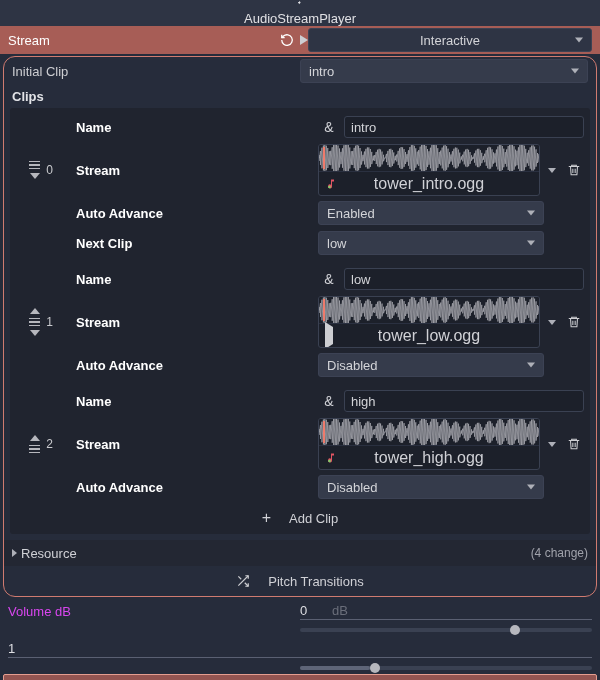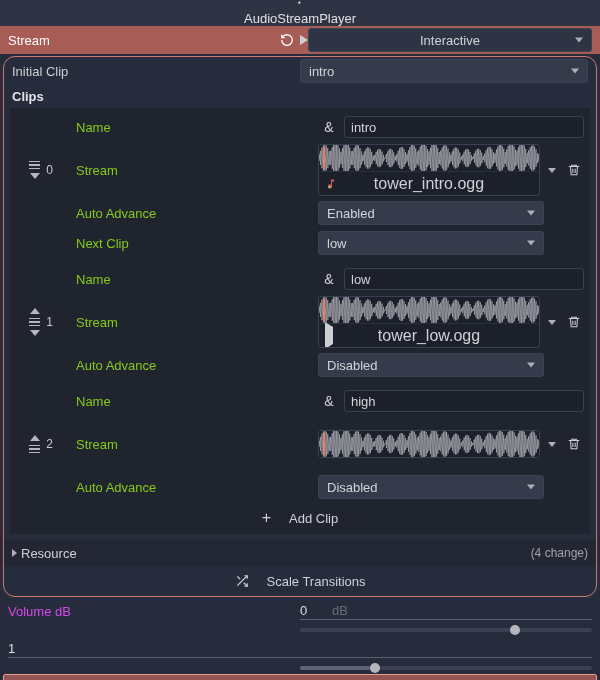--- a/index.html
+++ b/index.html
@@ -92,21 +92,21 @@
     padding: 4px 0 0 0;
   }
 
   .clip-row {
     display: flex;
     align-items: center;
     min-height: 30px;
     padding-right: 6px;
   }
   .clip-gutter { flex: 0 0 62px; display:flex; align-items:center; justify-content:center; gap:6px; }
-  .clip-lab { flex: 0 0 246px; display:flex; align-items:center; padding-left: 4px; color:#84cc16;}
+  .clip-lab { flex: 0 0 246px; display:flex; align-items:center; padding-left: 4px; color:#ffffff;font-weight:bold;}
   .clip-val { flex: 1; display:flex; align-items:center; gap:4px; }
 
   .gutter-stack { display:flex; flex-direction:column; gap:4px; align-items:center; }
   .up-caret {
     width:0;height:0;border-left:5px solid transparent;border-right:5px solid transparent;border-bottom:6px solid #b6b7bd;
   }
   .down-caret {
     width:0;height:0;border-left:5px solid transparent;border-right:5px solid transparent;border-top:6px solid #b6b7bd;
   }
   .hamb { display:flex; flex-direction:column; gap:2px; }
@@ -416,20 +416,29 @@
     </div>
     <div class="clip-lab">Stream</div>
     <div class="clip-val">
       <div class="stream-box">
         <div class="wave">
               <svg viewBox="0 0 300 26" preserveAspectRatio="none">
                 <path d="M0 13 L0 10 L0 16 L2 6.012751095996962 L2 19.98724890400304 L4 2.6669652899067273 L4 23.333034710093273 L6 0.4931845399472934 L6 25.506815460052707 L8 -0.18061743078849446 L8 26.180617430788494 L10 0.7145156765455951 L10 25.285484323454405 L12 2.9770772862951382 L12 23.02292271370486 L14 6.170639639947248 L14 19.829360360052753 L16 5.800047465009012 L16 20.199952534990988 L18 2.189537814848368 L18 23.810462185151632 L20 -0.46124839875725243 L20 26.461248398757252 L22 -1.7191644450568795 L22 27.71916444505688 L24 -1.3883985005367627 L24 27.388398500536763 L26 0.4557463352704545 L26 25.544253664729546 L28 3.4801412949803137 L28 22.519858705019686 L30 6.84922805023798 L30 19.15077194976202 L32 3.215984664470813 L32 22.784015335529187 L34 0.2779815895951181 L34 25.722018410404882 L36 -1.444930083379223 L36 27.444930083379223 L38 -1.638779049460144 L38 27.638779049460144 L40 -0.2502116174531519 L40 26.250211617453154 L42 2.5040135627220863 L42 23.495986437277914 L44 6.174426743994188 L44 19.82557325600581 L46 5.96158574448525 L46 20.038414255514752 L48 2.828020244095484 L48 23.171979755904516 L50 0.666646536385322 L50 25.333353463614678 L52 -0.10263562581803143 L52 26.10263562581803 L54 0.7006818945071736 L54 25.299318105492826 L56 2.9858140726057876 L56 23.014185927394212 L58 6.405914810027656 L58 19.594085189972343 L60 9.812586288525475 L60 16.187413711474527 L62 6.487641322925345 L62 19.512358677074655 L64 3.8434178665503786 L64 22.15658213344962 L66 2.3902182316662035 L66 23.609781768333796 L68 2.4299615803308683 L68 23.57003841966913 L70 4.003150044583645 L70 21.996849955416355 L72 6.881296355303757 L72 19.118703644696243 L74 10.606135199594515 L74 15.393864800405485 L76 10.08002469685864 L76 15.91997530314136 L78 6.9088031304407735 L78 19.091196869559226 L80 4.683348123512426 L80 21.316651876487576 L82 3.8164138290061373 L82 22.183586170993863 L84 4.479737448279696 L84 21.520262551720304 L86 6.573951268245304 L86 19.426048731754697 L88 9.745676116673167 L88 16.254323883326833 L90 12.541218642209362 L90 13.458781357790638 L92 8.880397138167984 L92 17.119602861832014 L94 5.895463117260649 L94 20.104536882739353 L96 4.094156687704132 L96 21.90584331229587 L98 3.7731994349337423 L98 22.226800565066256 L100 4.966901579847198 L100 21.033098420152804 L102 7.441439218442981 L102 18.55856078155702 L104 10.735793678555904 L104 15.264206321444096 L106 9.460996150983123 L106 16.53900384901688 L108 5.870628950158672 L108 20.12937104984133 L110 3.2568082594123187 L110 22.743191740587683 L112 2.0286732469228834 L112 23.971326753077115 L114 2.3521028352798474 L114 23.647897164720153 L116 4.121416587367264 L116 21.878583412632736 L118 6.978299530025478 L118 19.021700469974522 L120 9.16490982439317 L120 16.83509017560683 L122 5.240756743607082 L122 20.759243256392917 L124 2.055186144306507 L124 23.944813855693493 L126 0.11166945394547945 L126 25.88833054605452 L128 -0.30065878114250033 L128 26.300658781142502 L130 0.8432877118618549 L130 25.156712288138145 L132 3.300709327849585 L132 22.699290672150415 L134 6.60361795757515 L134 19.39638204242485 L136 5.068302596061459 L136 20.931697403938543 L138 1.5899765505288421 L138 24.410023449471158 L140 -0.8448876399432201 L140 26.84488763994322 L142 -1.8372416368038103 L142 27.83724163680381 L144 -1.2338092054073115 L144 27.23380920540731 L146 0.8464867033499388 L146 25.15351329665006 L148 4.033352920128932 L148 21.966647079871066 L150 6.258048567001419 L150 19.741951432998583 L152 2.7140420469839093 L152 23.28595795301609 L154 -0.04137383476484757 L154 26.041373834764848 L156 -1.5162095035905097 L156 27.51620950359051 L158 -1.435850580122711 L158 27.43585058012271 L160 0.20900314152796007 L160 25.79099685847204 L162 3.160459913637043 L162 22.83954008636296 L164 6.937948784600842 L164 19.06205121539916 L166 5.559381643065332 L166 20.440618356934667 L168 2.5561050929769777 L168 23.443894907023022 L170 0.6040397673243305 L170 25.39596023267567 L172 0.08862730345903103 L172 25.91137269654097 L174 1.147793918840593 L174 24.85220608115941 L176 3.647433187172803 L176 22.3525668128272 L178 7.204155425688327 L178 18.795844574311673 L180 9.438447901598119 L180 16.561552098401883 L182 6.179409821994769 L182 19.820590178005233 L184 3.6915066834951737 L184 22.308493316504826 L186 2.456941588869725 L186 23.543058411130275 L188 2.7382998079829672 L188 23.26170019201703 L190 4.532366932567301 L190 21.4676330674327 L192 7.57017469811554 L192 18.42982530188446 L194 11.36327226573486 L194 14.63672773426514 L196 9.638025905518017 L196 16.361974094481983 L198 6.566572701814745 L198 19.433427298185254 L200 4.519632333597716 L200 21.480367666402284 L202 3.875421626337891 L202 22.12457837366211 L204 4.763279142343858 L204 21.23672085765614 L206 7.04098839783318 L206 18.959011602166818 L208 10.319362261616469 L208 15.680637738383531 L210 11.916054018574588 L210 14.083945981425412 L212 8.30423092129785 L212 17.69576907870215 L214 5.460929457027558 L214 20.539070542972443 L216 3.8654302984848066 L216 22.134569701515193 L218 3.7749680968464308 L218 22.22503190315357 L220 5.1802440236871306 L220 20.81975597631287 L222 7.807323010109256 L222 18.192676989890742 L224 11.165582747728077 L224 14.834417252271923 L226 8.696662056808409 L226 17.303337943191593 L228 5.216770862828854 L228 20.783229137171148 L230 2.794586969706476 L230 23.205413030293524 L232 1.8041492270274393 L232 24.195850772972562 L234 2.3686147622527045 L234 23.631385237747295 L236 4.3394016285939845 L236 21.660598371406017 L238 7.322582131861961 L238 18.67741786813804 L240 8.333912635440853 L240 17.666087364559147 L242 4.491034088334301 L242 21.508965911665697 L244 1.4805090872120825 L244 24.519490912787916 L246 -0.22354295997533846 L246 26.22354295997534 L248 -0.3721387849326625 L248 26.372138784932663 L250 1.0158199939882238 L250 24.984180006011776 L252 3.657334516666868 L252 22.342665483333132 L254 7.0549687049017376 L254 18.94503129509826 L256 4.362154236128045 L256 21.637845763871955 L258 1.03198525106834 L258 24.968014748931658 L260 -1.175741766657156 L260 27.175741766657154 L262 -1.8978836789050444 L262 27.897883678905046 L264 -1.0243947857012898 L264 27.02439478570129 L266 1.282718552027669 L266 24.717281447972333 L268 4.617672417054438 L268 21.382327582945564 L270 5.68789799620906 L270 20.31210200379094 L272 2.249089557937726 L272 23.750910442062274 L274 -0.3113893327867068 L274 26.311389332786707 L276 -1.5316341747150055 L276 27.531634174715006 L278 -1.177627596889824 L278 27.177627596889824 L280 0.7158372751228566 L280 25.28416272487714 L282 3.8509044528708483 L282 22.14909554712915 L284 7.718078022340257 L284 18.281921977659742 L286 5.179678636970191 L286 20.82032136302981 L288 2.3199047610245636 L288 23.680095238975436 L290 0.5855848762737708 L290 25.41441512372623 L292 0.3259639039455706 L292 25.67403609605443 L294 1.6357670247859257 L294 24.364232975214072 L296 4.33817759357378 L296 21.661822406426218 L298 8.01500089872958 L298 17.984999101270418 L300 9.066374441397306 L300 16.933625558602696 " stroke="#b9bac0" stroke-width="0.7" fill="none"></path>
               </svg>
               <div class="cursor"></div>
             </div>
+        <div class="file-line">
+          <span class="mus-icon">
+                <svg class="mus-note" viewBox="0 0 24 24">
+                  <path fill="#e15563" d="M12 3v10.55A4 4 0 1 0 14 17V7h4V3h-6z"></path>
+                  <circle cx="9" cy="18" r="2.6" fill="#7bcf6a"></circle>
+                </svg>
+              </span>
+          <span>tower_high.ogg</span>
+        </div>
       </div>
       <div class="stream-chev">
             <span class="chev-down"></span>
           </div>
       <div class="trash">
             <svg width="14" height="14" viewBox="0 0 24 24" fill="none" stroke="#cdced2" stroke-width="1.8">
               <path d="M3 6h18"></path>
               <path d="M8 6V4h8v2"></path>
               <path d="M6 6l1 14h10l1-14"></path>
               <path d="M10 10v7M14 10v7"></path>
@@ -461,21 +470,21 @@
   </div>
 
   <div class="edit-trans">
     <svg width="14" height="14" viewBox="0 0 24 24" fill="none" stroke="#cdced2" stroke-width="2">
         <path d="M16 3h5v5"></path>
         <path d="M4 20L21 3"></path>
         <path d="M21 16v5h-5"></path>
         <path d="M15 15l6 6"></path>
         <path d="M4 4l5 5"></path>
       </svg>
-    <span>Scale Transitions</span>
+    <span>Pitch Transitions</span>
   </div>
 </div>
 
 <div class="bot-row">
   <div class="bot-lab">Volume dB</div>
   <div class="bot-val">
     <div class="num-underline">
       <span class="num-field">0</span>
       <span class="unit">dB</span>
       <div style="flex:1;"></div>

